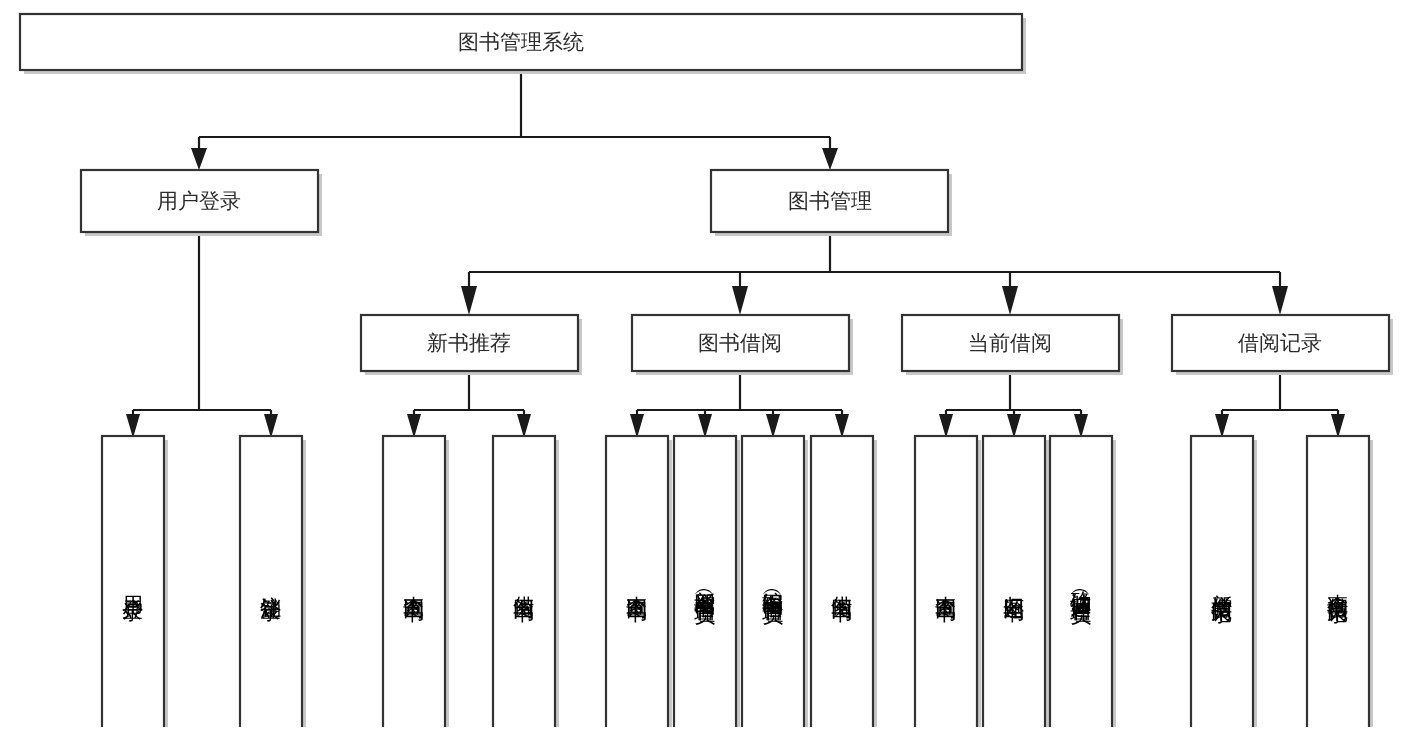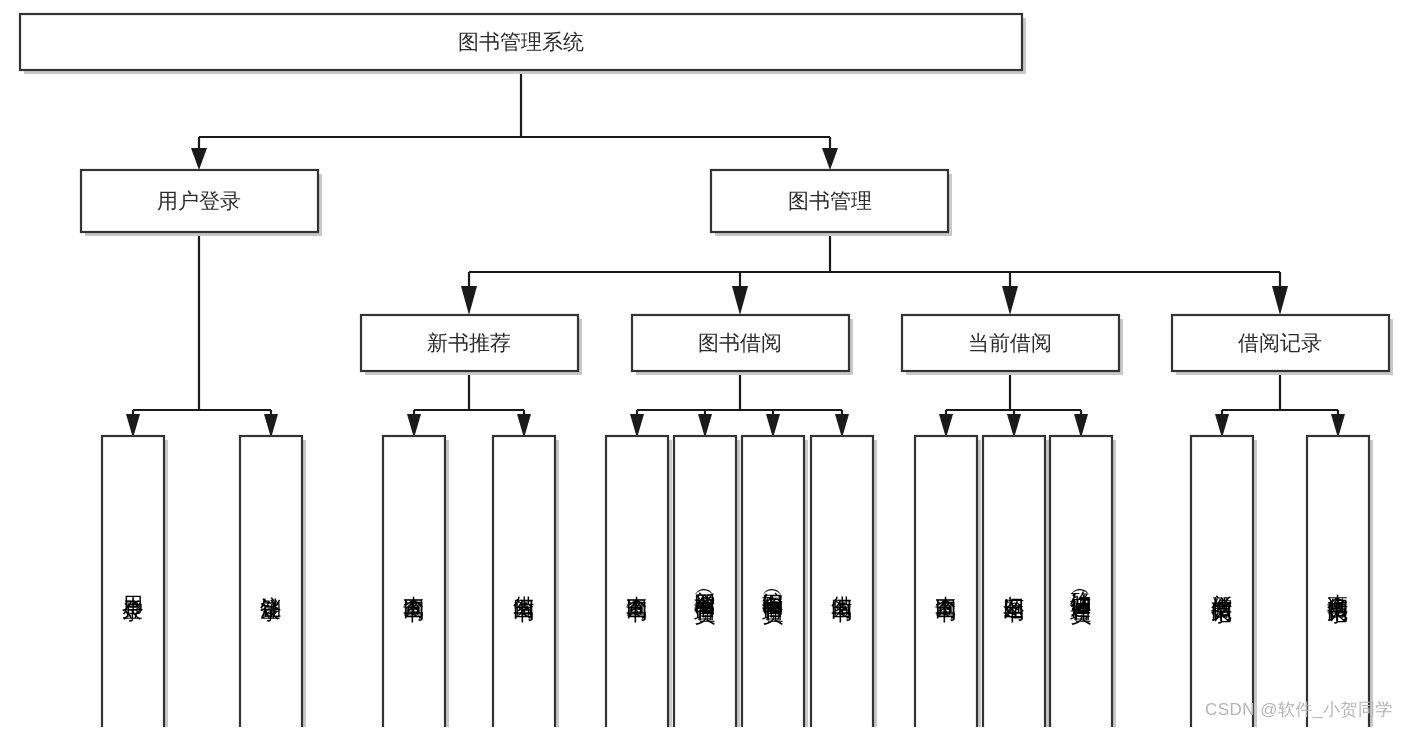--- a/index.html
+++ b/index.html
@@ -270,14 +270,13 @@
     <div class="node-label-v">确认归还（管理员）</div>
   </div>
 
   <div class="v-label-wrap" style="left:1191px; top:436px; width:62px; height:294px;">
     <div class="node-label-v">新增借阅记录</div>
   </div>
   <div class="v-label-wrap" style="left:1307px; top:436px; width:62px; height:294px;">
     <div class="node-label-v">查询借阅记录</div>
   </div>
 
-  <div class="watermark">CSDN @软件_小贺同学</div>
 </div>
 
 </body></html>

